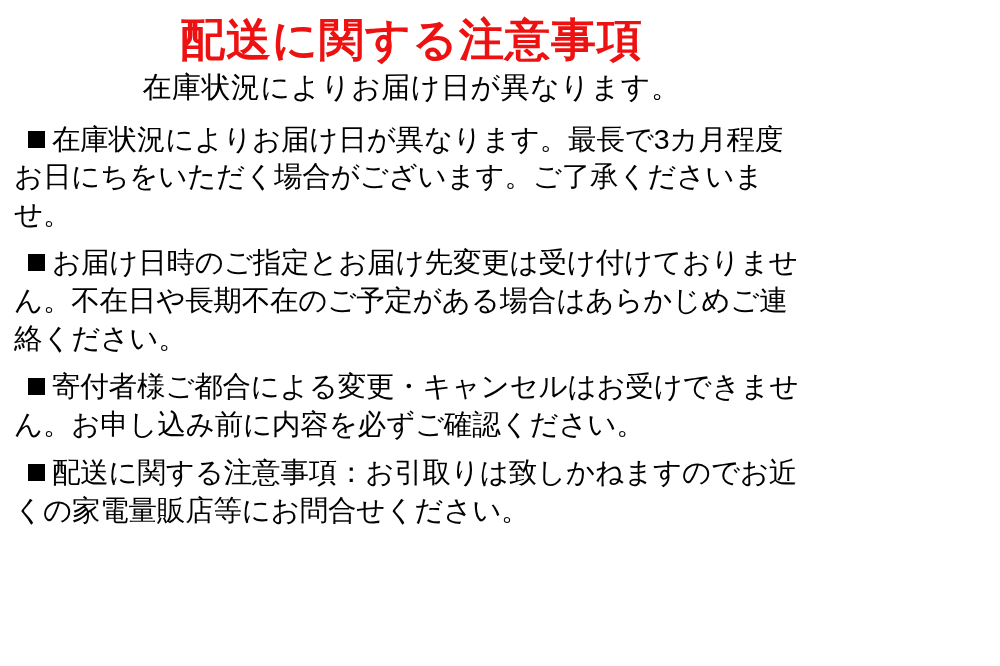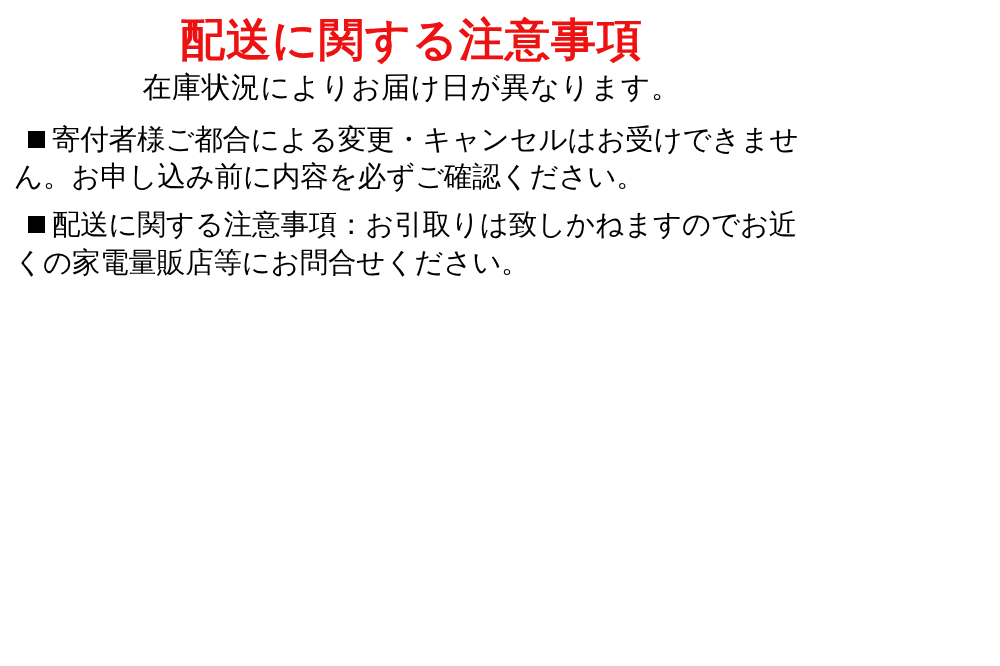--- a/index.html
+++ b/index.html
@@ -69,21 +69,27 @@
 </head>
 <body>
 
 <div class="page">
 
   <div class="title">配送に関する注意事項</div>
   <div class="subtitle">在庫状況によりお届け日が異なります。</div>
 
   <div class="notes">
 
+    <p class="note">
+      <span class="bullet"></span><span class="txt">在庫状況によりお届け日が異なります。最長で3カ月程度お日にちをいただく場合がございます。ご了承くださいませ。</span>
+    </p>
 
+    <p class="note">
+      <span class="bullet"></span><span class="txt">お届け日時のご指定とお届け先変更は受け付けておりません。不在日や長期不在のご予定がある場合はあらかじめご連絡ください。</span>
+    </p>
 
     <p class="note">
       <span class="bullet"></span><span class="txt">寄付者様ご都合による変更・キャンセルはお受けできません。お申し込み前に内容を必ずご確認ください。</span>
     </p>
 
 
     <p class="note">
       <span class="bullet"></span><span class="txt">配送に関する注意事項：お引取りは致しかねますのでお近くの家電量販店等にお問合せください。</span>
     </p>
 

